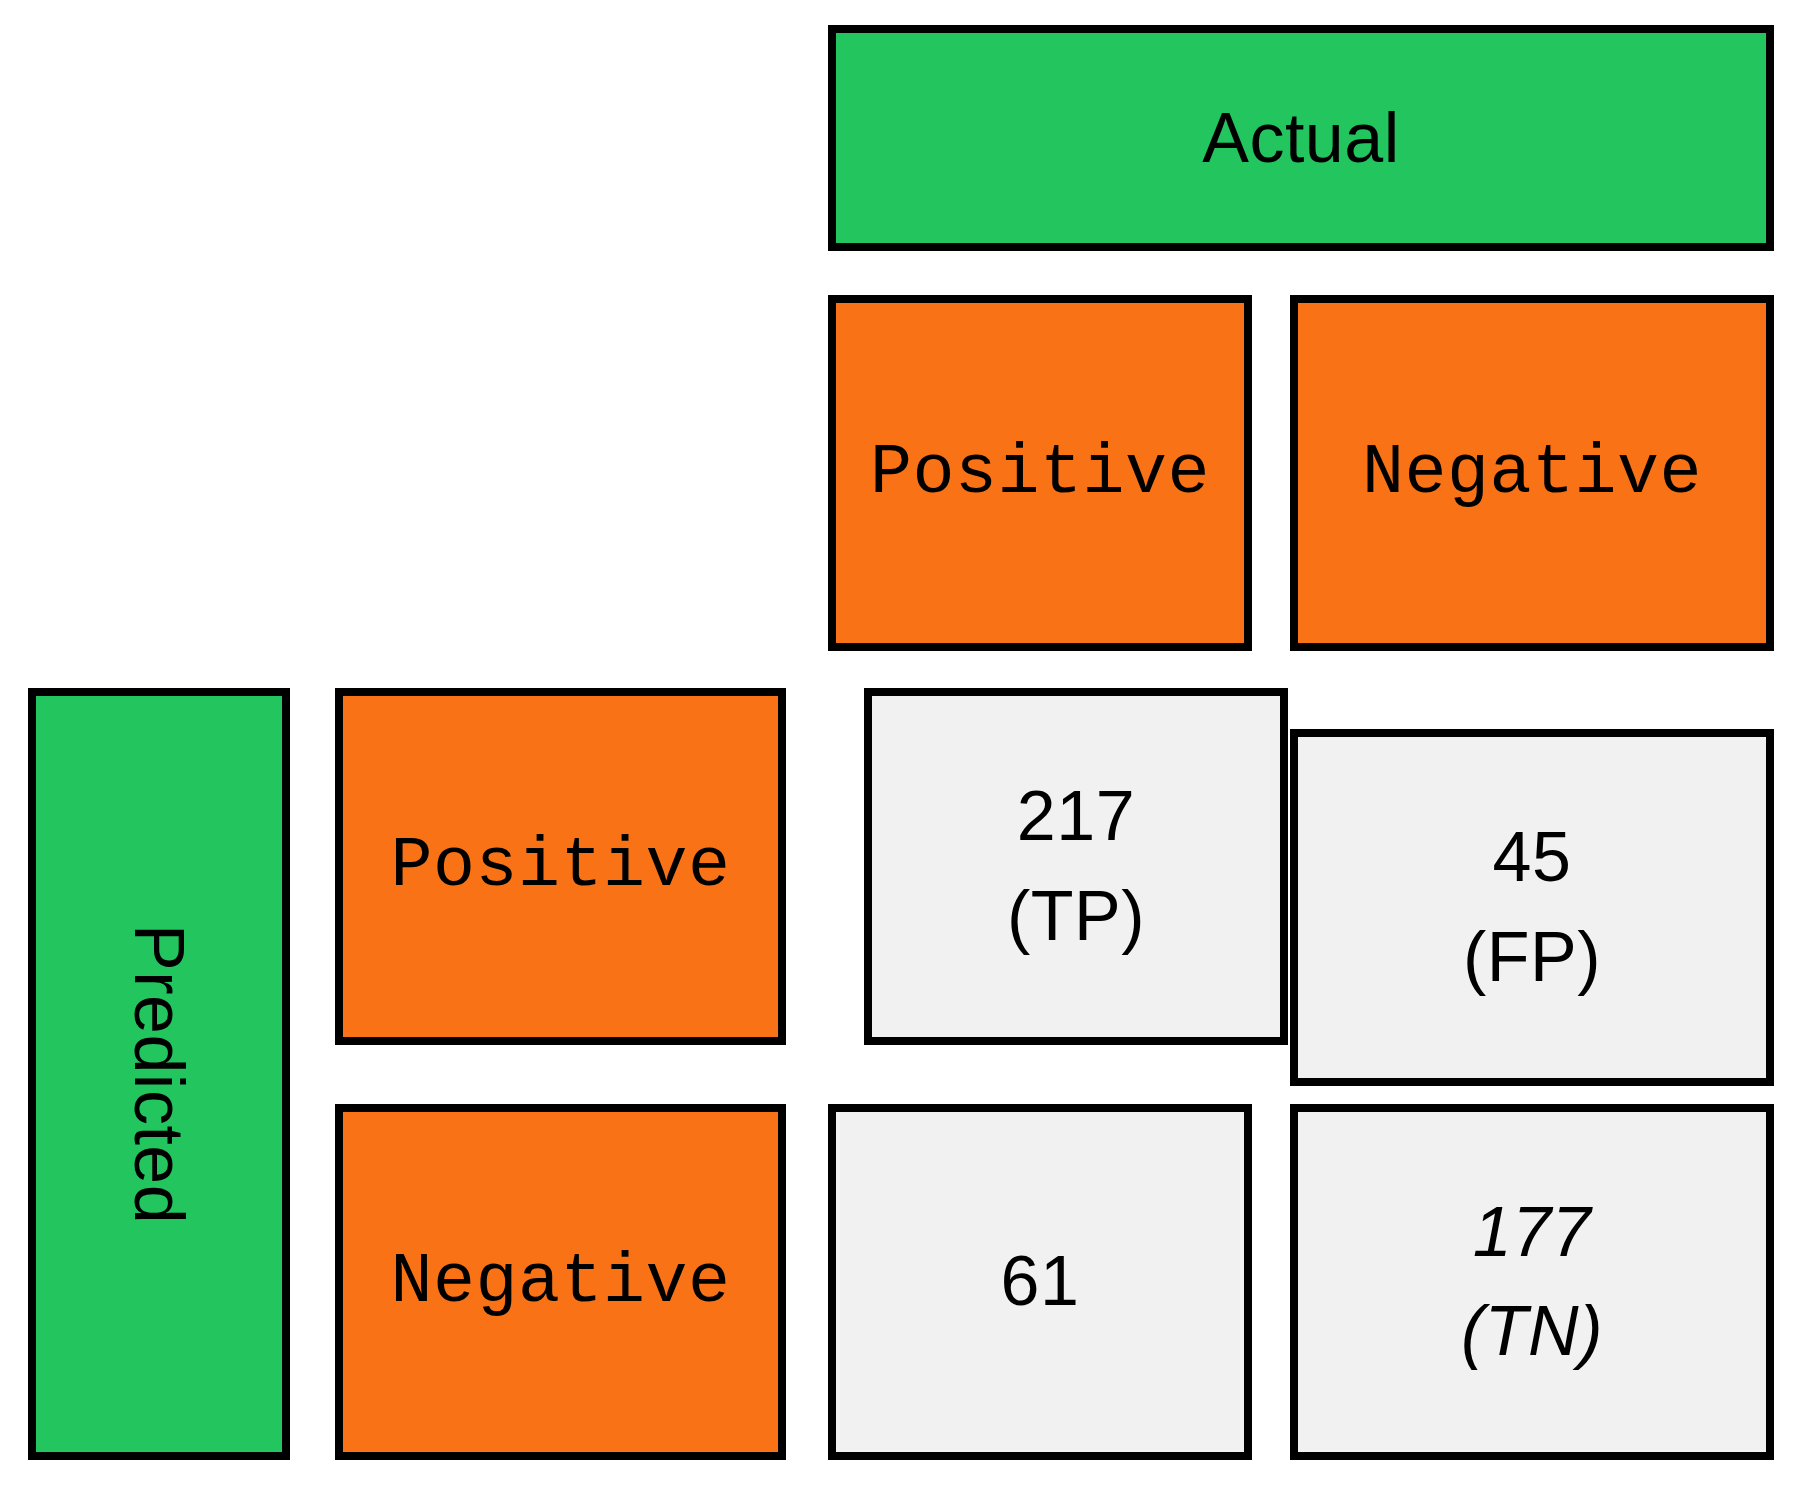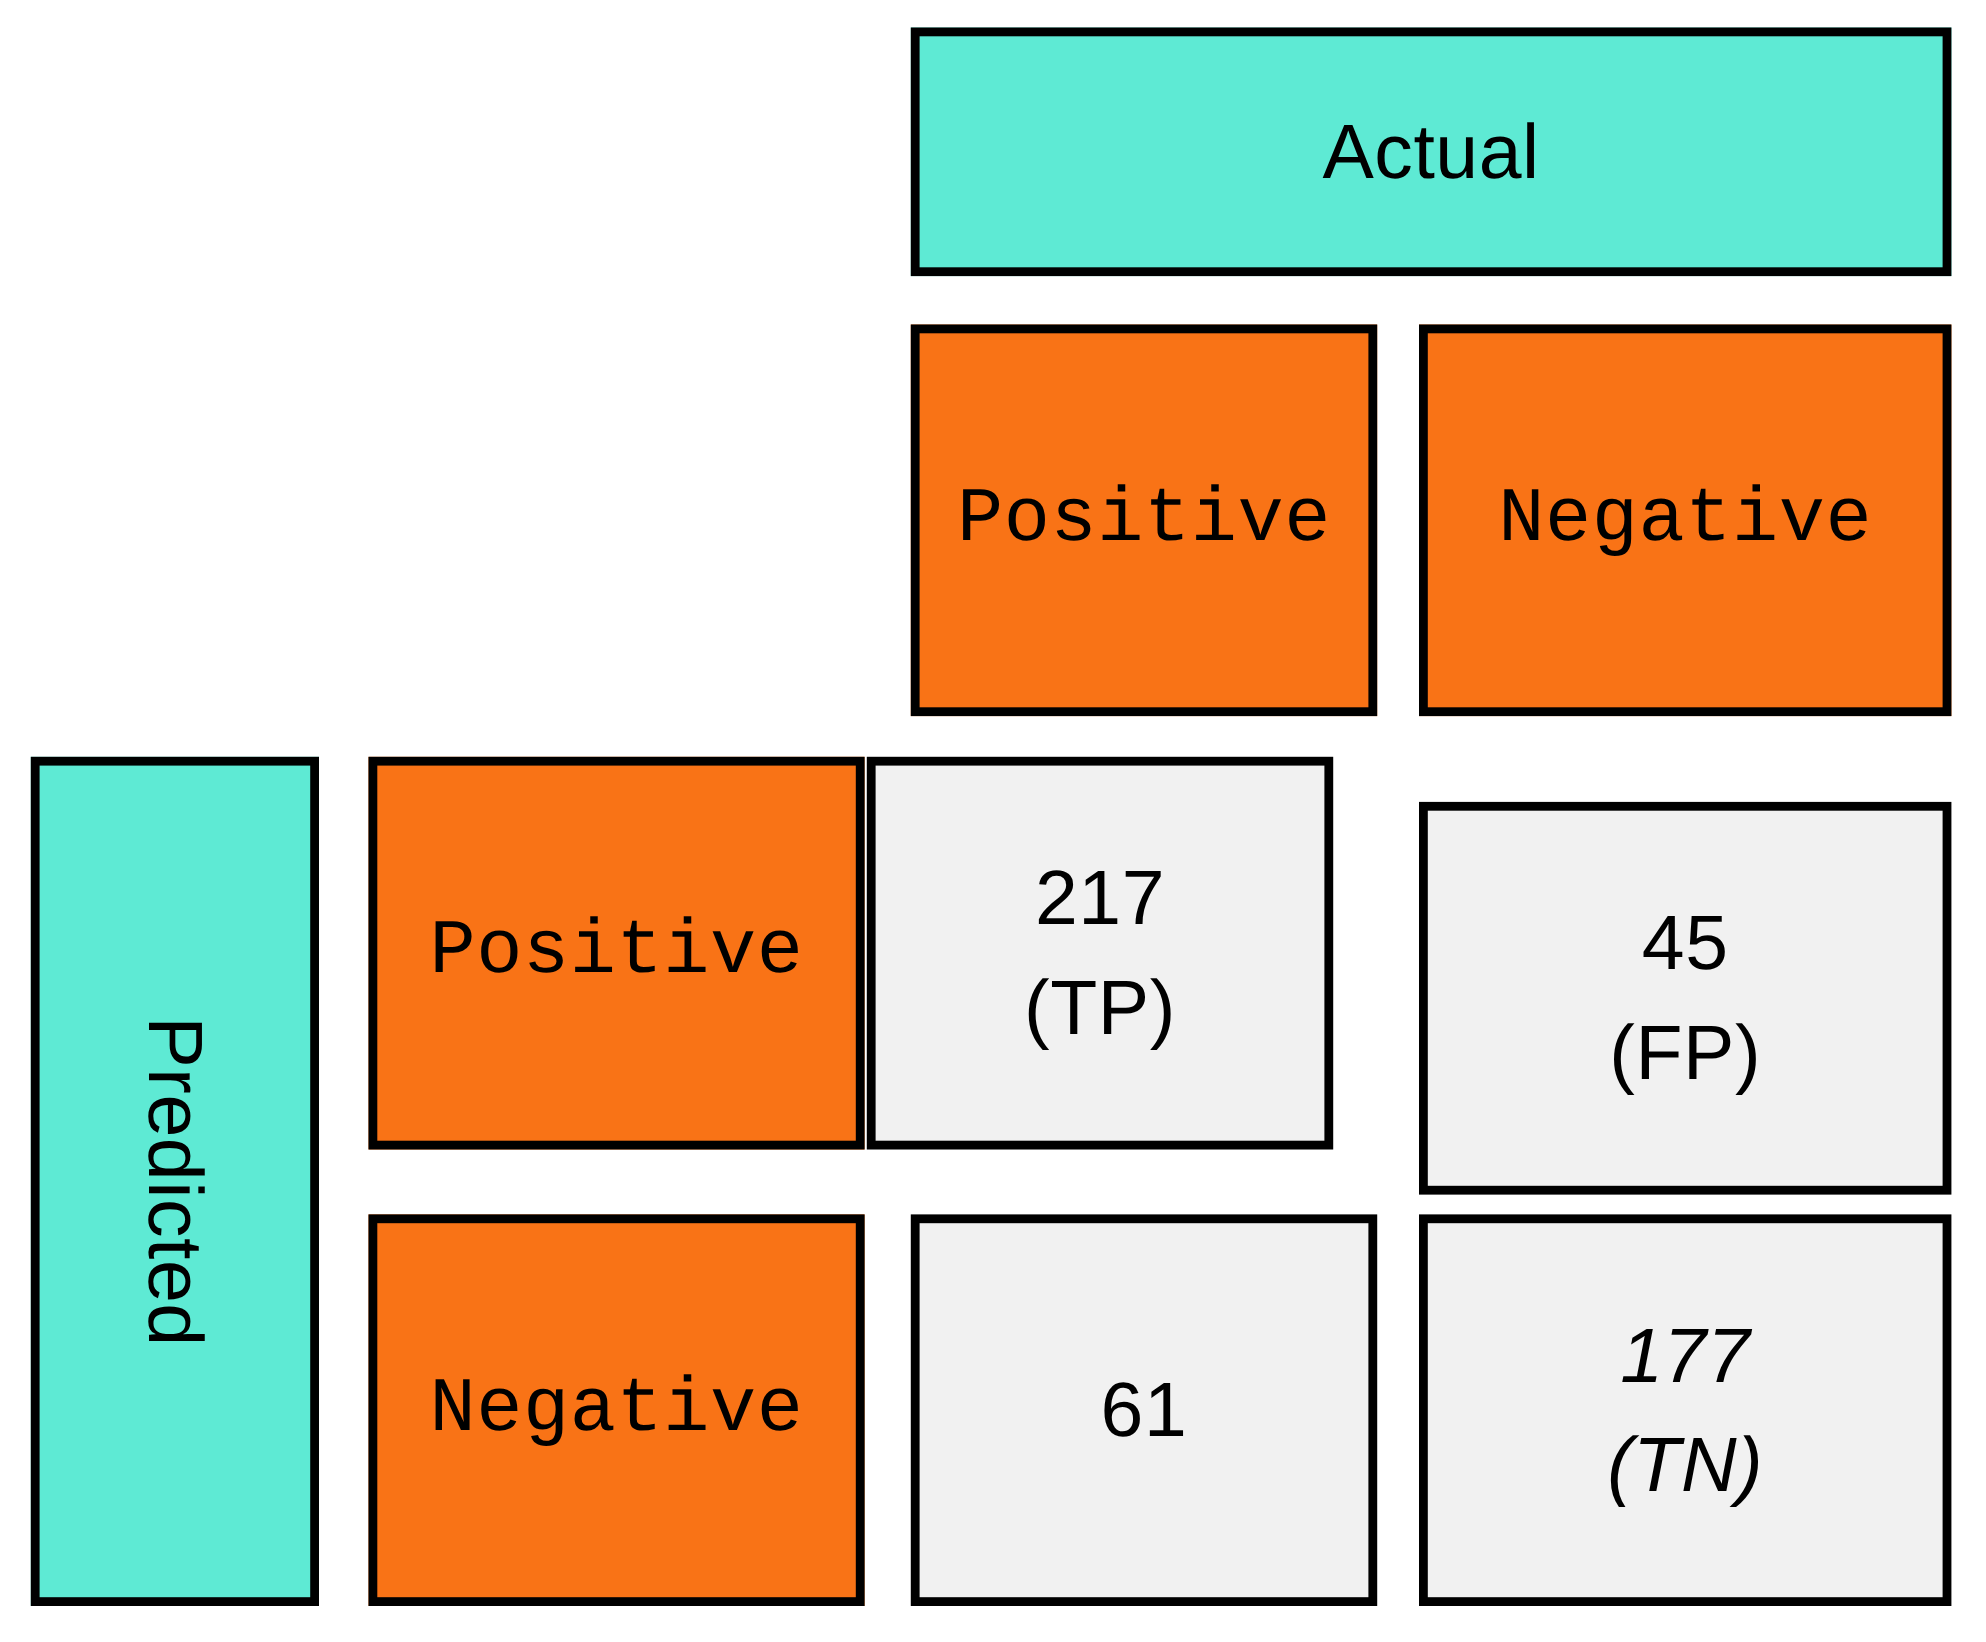--- a/index.html
+++ b/index.html
@@ -20,21 +20,21 @@
     position: absolute;
     box-sizing: border-box;
     border: 8px solid #000000;
     display: flex;
     align-items: center;
     justify-content: center;
     text-align: center;
     font-size: 70px;
     letter-spacing: 0.5px;
   }
-  .fill-dark  { background: #5eead4; }
+  .fill-dark  { background: #22c55e; }
   .fill-mid   { background: #f97316; font-family: Liberation Mono, monospace; }
   .fill-light { background: #f1f1f1; }
 
   
   .box-actual    { left: 828px;  top: 25px;   width: 946px; height: 226px; }
 
   
   .box-predicted { left: 28px;   top: 688px;  width: 262px; height: 772px; }
   .vertical-text {
     writing-mode: vertical-rl;
@@ -44,21 +44,21 @@
   
   .colhead-pos   { left: 828px;  top: 295px;  width: 424px; height: 356px; }
   .colhead-neg   { left: 1290px; top: 295px;  width: 484px; height: 356px; }
 
   
   .rowhead-pos   { left: 335px;  top: 688px;  width: 451px; height: 357px; }
   .rowhead-neg   { left: 335px;  top: 1104px; width: 451px; height: 356px; }
 
   
   .cell { flex-direction: column; line-height: 1.42; }
-  .cell-tp { left: 788px;  top: 688px;  width: 424px; height: 357px; }
+  .cell-tp { left: 864px;  top: 688px;  width: 424px; height: 357px; }
   .cell-fp { left: 1290px; top: 688px;  width: 484px; height: 357px; margin-top: 41px; }
   .cell-fn { left: 828px;  top: 1104px; width: 424px; height: 356px; }
   .cell-tn { left: 1290px; top: 1104px; width: 484px; height: 356px; font-style: italic; }
 </style>
 </head>
 <body>
 
 <div class="canvas">
 
   <div class="box fill-dark box-actual">

